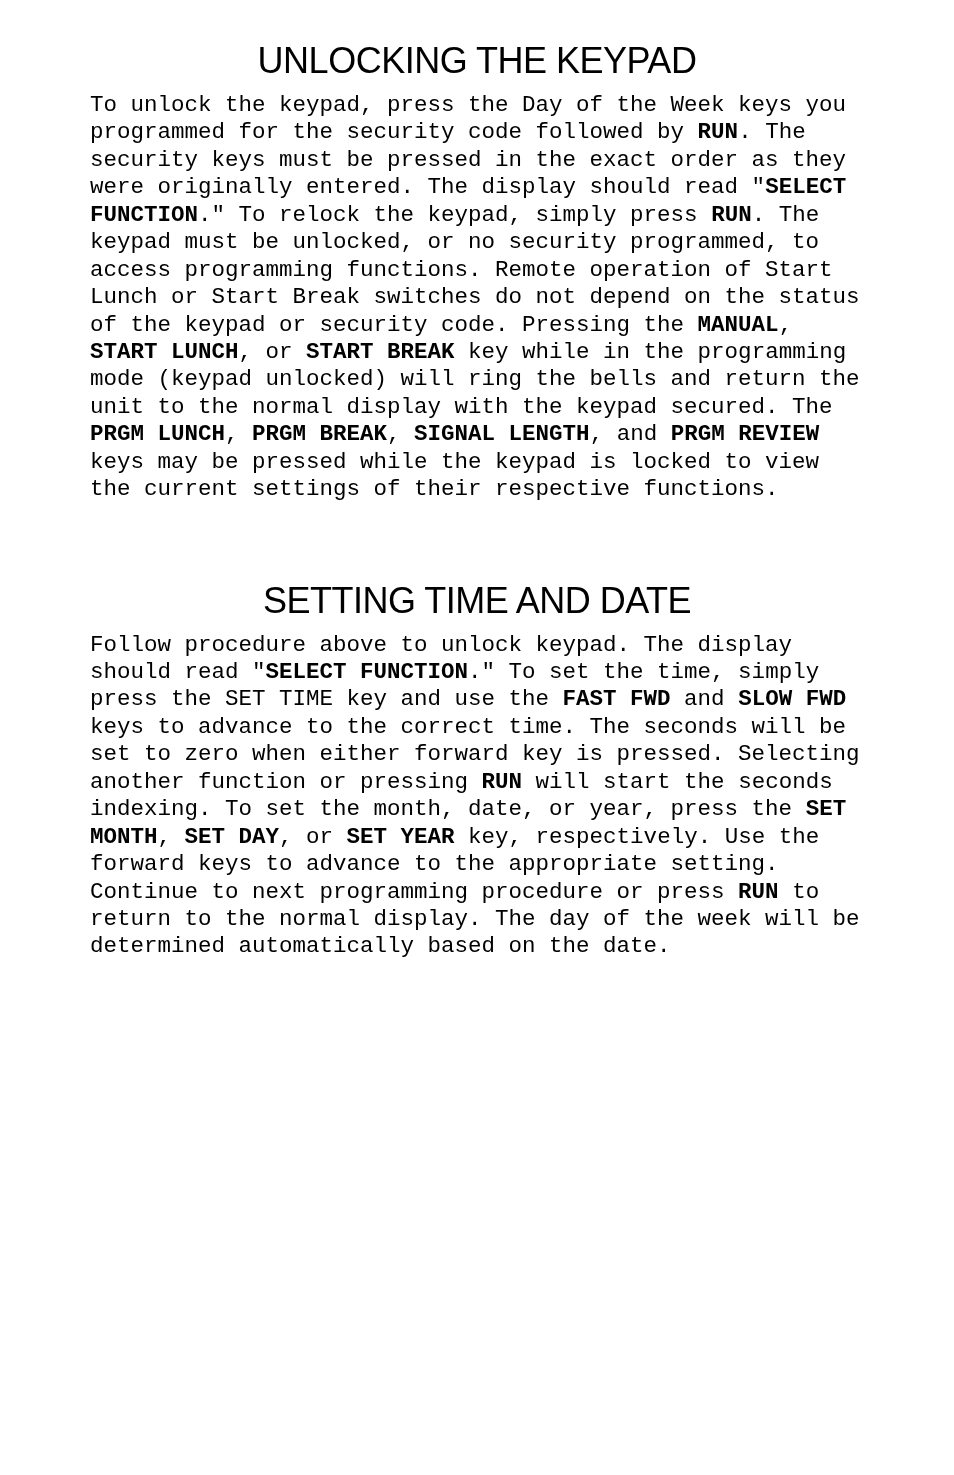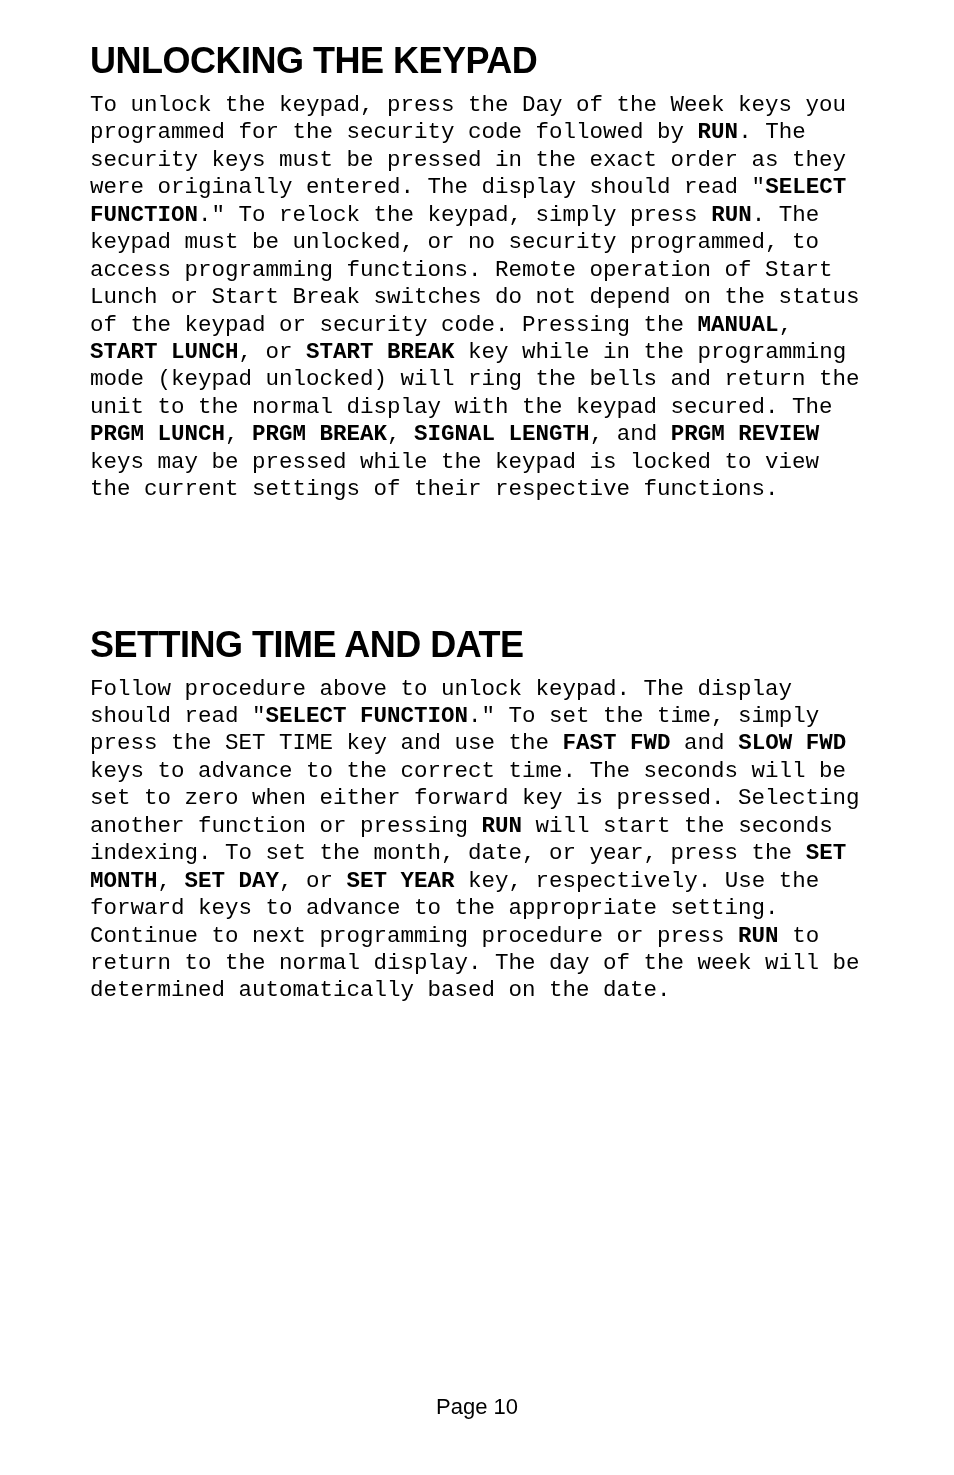--- a/index.html
+++ b/index.html
@@ -13,26 +13,27 @@
     box-sizing: border-box;
   }
   .page {
     padding: 40px 90px 40px 90px;
     box-sizing: border-box;
     height: 100%;
     position: relative;
   }
   h1 {
     font-size: 36px;
-    font-weight: bold;
+    font-weight: normal;
     margin: 0 0 10px 0;
     letter-spacing: -0.5px;
+    text-align: center;
   }
   h1.second {
-    margin-top: 120px;
+    margin-top: 76px;
   }
   p {
     font-size: 22.5px;
     line-height: 1.22;
     margin: 0;
   }
   .body-text {
     margin-top: 6px;
     font-family: Liberation Mono, monospace;
   }
@@ -56,15 +57,14 @@
   <h1>UNLOCKING THE KEYPAD</h1>
   <p class="body-text">
     <span>To unlock the keypad, press the Day of the Week keys you programmed for the security code followed by </span><span class="bold">RUN</span><span>.  The security keys must be pressed in the exact order as they were originally entered.  The display should read "</span><span class="bold">SELECT FUNCTION</span><span>."  To relock the keypad, simply press </span><span class="bold">RUN</span><span>.  The keypad must be unlocked, or no security programmed, to access programming functions.  Remote operation of Start Lunch or Start Break switches do not depend on the status of the keypad or security code.  Pressing the </span><span class="bold">MANUAL</span><span>, </span><span class="bold">START LUNCH</span><span>, or </span><span class="bold">START BREAK</span><span> key while in the programming mode (keypad unlocked) will ring the bells and return the unit to the normal display with the keypad secured.  The </span><span class="bold">PRGM LUNCH</span><span>, </span><span class="bold">PRGM BREAK</span><span>, </span><span class="bold">SIGNAL LENGTH</span><span>, and </span><span class="bold">PRGM REVIEW</span><span> keys may be pressed while the keypad is locked to view the current settings of their respective functions.</span>
   </p>
 
   <h1 class="second">SETTING TIME AND DATE</h1>
   <p class="body-text">
     <span>Follow procedure above to unlock keypad.  The display should read "</span><span class="bold">SELECT FUNCTION</span><span>."  To set the time, simply press the SET TIME key and use the </span><span class="bold">FAST FWD</span><span> and </span><span class="bold">SLOW FWD</span><span> keys to advance to the correct time. The seconds will be set to zero when either forward key is pressed.  Selecting another function or pressing </span><span class="bold">RUN</span><span> will start the seconds indexing.  To set the month, date, or year, press the </span><span class="bold">SET MONTH</span><span>, </span><span class="bold">SET DAY</span><span>, or </span><span class="bold">SET YEAR</span><span> key, respectively.  Use the forward keys to advance to the appropriate setting.  Continue to next programming procedure or press </span><span class="bold">RUN</span><span> to return to the normal display.  The day of the week will be determined automatically based on the date.</span>
   </p>
 
-  <div class="footer">Page 10</div>
 
 </div>
 
 </body></html>

